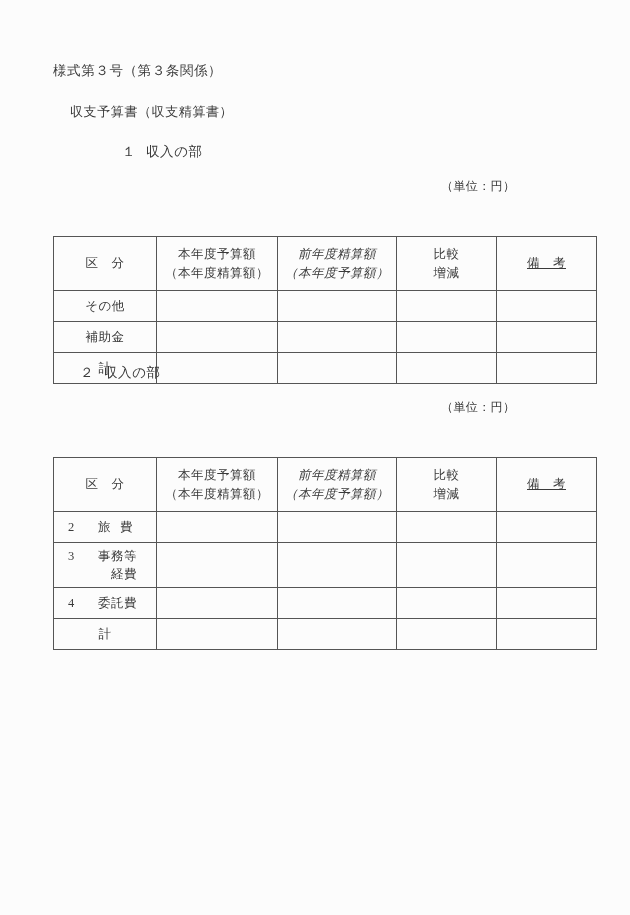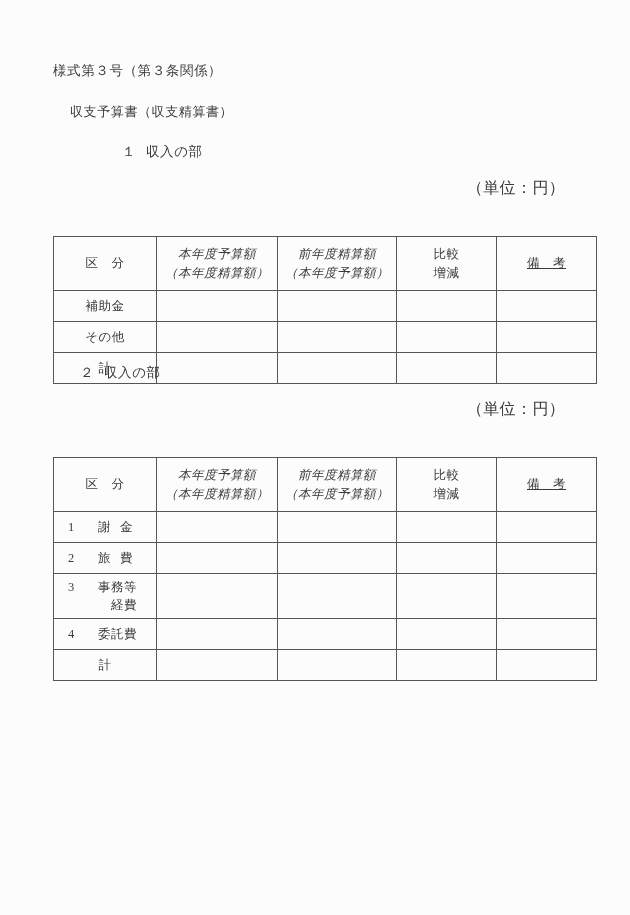--- a/index.html
+++ b/index.html
@@ -46,24 +46,24 @@
   }
   .section-head .sec-num {
     display: inline-block;
     min-width: 24px;
   }
   #sec1-head { left: 78px; top: 143px; margin-left: 44px; }
   #sec2-head { left: 80px; top: 364px; }
 
   .unit-note {
     position: absolute;
-    font-size: 16px;
+    font-size: 12px;
     letter-spacing: 0.4px;
     white-space: nowrap;
-    text-align: center;
+    text-align: left;
   }
   #unit1 { left: 441px; top: 178px; width: 150px; }
   #unit2 { left: 441px; top: 399px; width: 150px; }
 
   
   table.budget {
     position: absolute;
     border-collapse: collapse;
     table-layout: fixed;
     font-size: 12.5px;
@@ -75,21 +75,21 @@
 
   table.budget td {
     border: 1px solid #555;
     text-align: center;
     vertical-align: middle;
     padding: 0;
     line-height: 1.45;
     color: #3a3a3a;
   }
   .c-kubun  { width: 102px; }
-  .c-this   { width: 120px; font-style: italic; }
+  .c-this   { width: 120px; }
   .c-prev   { width: 118px; font-style: italic; }
   .c-diff   { width: 99px; }
   .c-note   { width: 99px; text-decoration: underline; }
 
   td.head-cell { height: 53px; }
   td.data-cell { height: 30px; }
   td.data-cell-tall { height: 44px; }
 
   .stack-line { display: block; white-space: nowrap; }
 
@@ -147,29 +147,29 @@
           <span class="stack-line">（本年度予算額）</span>
         </td>
         <td class="head-cell c-diff">
           <span class="stack-line">比較</span>
           <span class="stack-line">増減</span>
         </td>
         <td class="head-cell c-note">備　考</td>
       </tr>
 
       <tr>
+        <td class="data-cell c-kubun"><span class="lbl-plain">その他</span></td>
+        <td class="data-cell c-this"></td>
+        <td class="data-cell c-prev"></td>
+        <td class="data-cell c-diff"></td>
+        <td class="data-cell c-note"></td>
+      </tr>
+
+      <tr>
         <td class="data-cell c-kubun"><span class="lbl-plain">補助金</span></td>
-        <td class="data-cell c-this"></td>
-        <td class="data-cell c-prev"></td>
-        <td class="data-cell c-diff"></td>
-        <td class="data-cell c-note"></td>
-      </tr>
-
-      <tr>
-        <td class="data-cell c-kubun"><span class="lbl-plain">その他</span></td>
         <td class="data-cell c-this"></td>
         <td class="data-cell c-prev"></td>
         <td class="data-cell c-diff"></td>
         <td class="data-cell c-note"></td>
       </tr>
 
       <tr>
         <td class="data-cell c-kubun"><span class="lbl-plain">計</span></td>
         <td class="data-cell c-this"></td>
         <td class="data-cell c-prev"></td>
@@ -194,29 +194,20 @@
           <span class="stack-line">前年度精算額</span>
           <span class="stack-line">（本年度予算額）</span>
         </td>
         <td class="head-cell c-diff">
           <span class="stack-line">比較</span>
           <span class="stack-line">増減</span>
         </td>
         <td class="head-cell c-note">備　考</td>
       </tr>
 
-      <tr>
-        <td class="data-cell c-kubun">
-          <span class="lbl-num"><span class="n">1</span><span>謝</span><span class="sp"></span><span>金</span></span>
-        </td>
-        <td class="data-cell c-this"></td>
-        <td class="data-cell c-prev"></td>
-        <td class="data-cell c-diff"></td>
-        <td class="data-cell c-note"></td>
-      </tr>
 
       <tr>
         <td class="data-cell c-kubun">
           <span class="lbl-num"><span class="n">2</span><span>旅</span><span class="sp"></span><span>費</span></span>
         </td>
         <td class="data-cell c-this"></td>
         <td class="data-cell c-prev"></td>
         <td class="data-cell c-diff"></td>
         <td class="data-cell c-note"></td>
       </tr>

